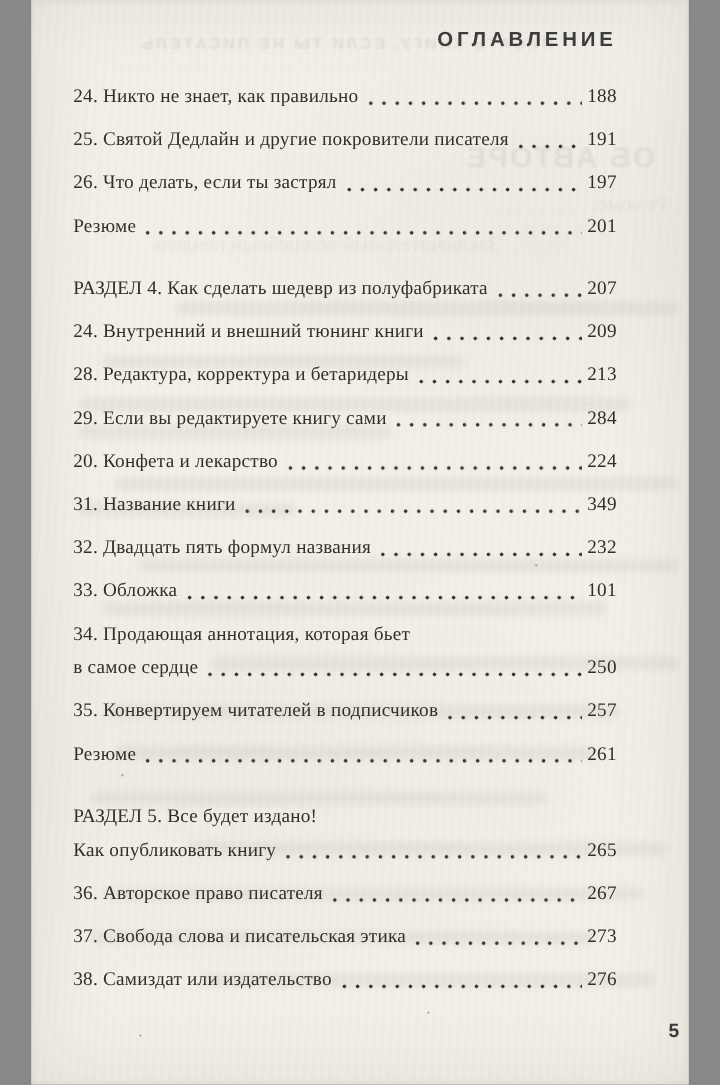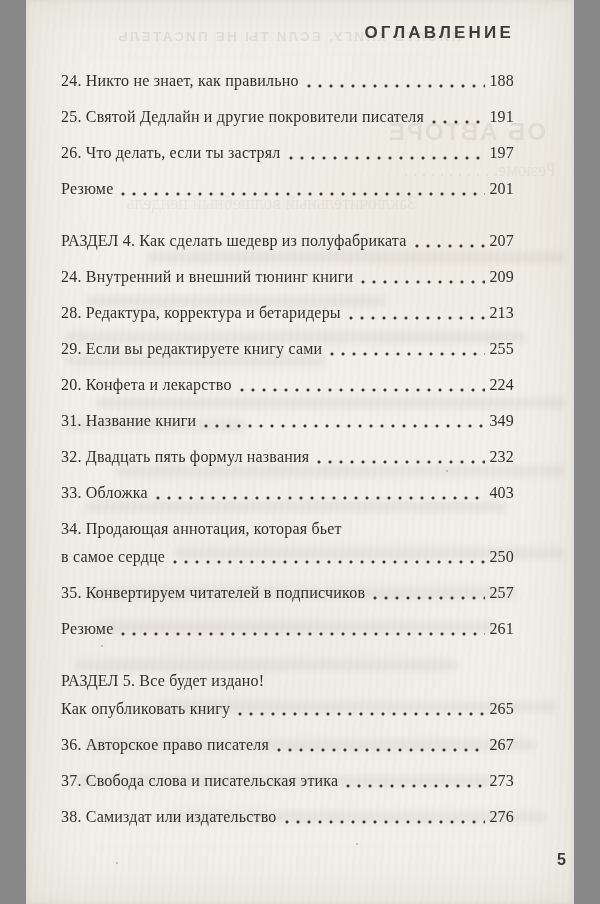--- a/index.html
+++ b/index.html
@@ -154,21 +154,21 @@
 
     <div class="row">
       <span class="t">28. Редактура, корректура и бетаридеры</span>
       <span class="dots"></span>
       <span class="pg">213</span>
     </div>
 
     <div class="row">
       <span class="t">29. Если вы редактируете книгу сами</span>
       <span class="dots"></span>
-      <span class="pg">255</span>
+      <span class="pg">284</span>
     </div>
 
     <div class="row">
       <span class="t">20. Конфета и лекарство</span>
       <span class="dots"></span>
       <span class="pg">224</span>
     </div>
 
     <div class="row">
       <span class="t">31. Название книги</span>
@@ -178,21 +178,21 @@
 
     <div class="row">
       <span class="t">32. Двадцать пять формул названия</span>
       <span class="dots"></span>
       <span class="pg">232</span>
     </div>
 
     <div class="row">
       <span class="t">33. Обложка</span>
       <span class="dots"></span>
-      <span class="pg">403</span>
+      <span class="pg">101</span>
     </div>
 
     <div class="row tight">
       <span class="t">34. Продающая аннотация, которая бьет</span>
     </div>
 
     <div class="row">
       <span class="t">в самое сердце</span>
       <span class="dots"></span>
       <span class="pg">250</span>

